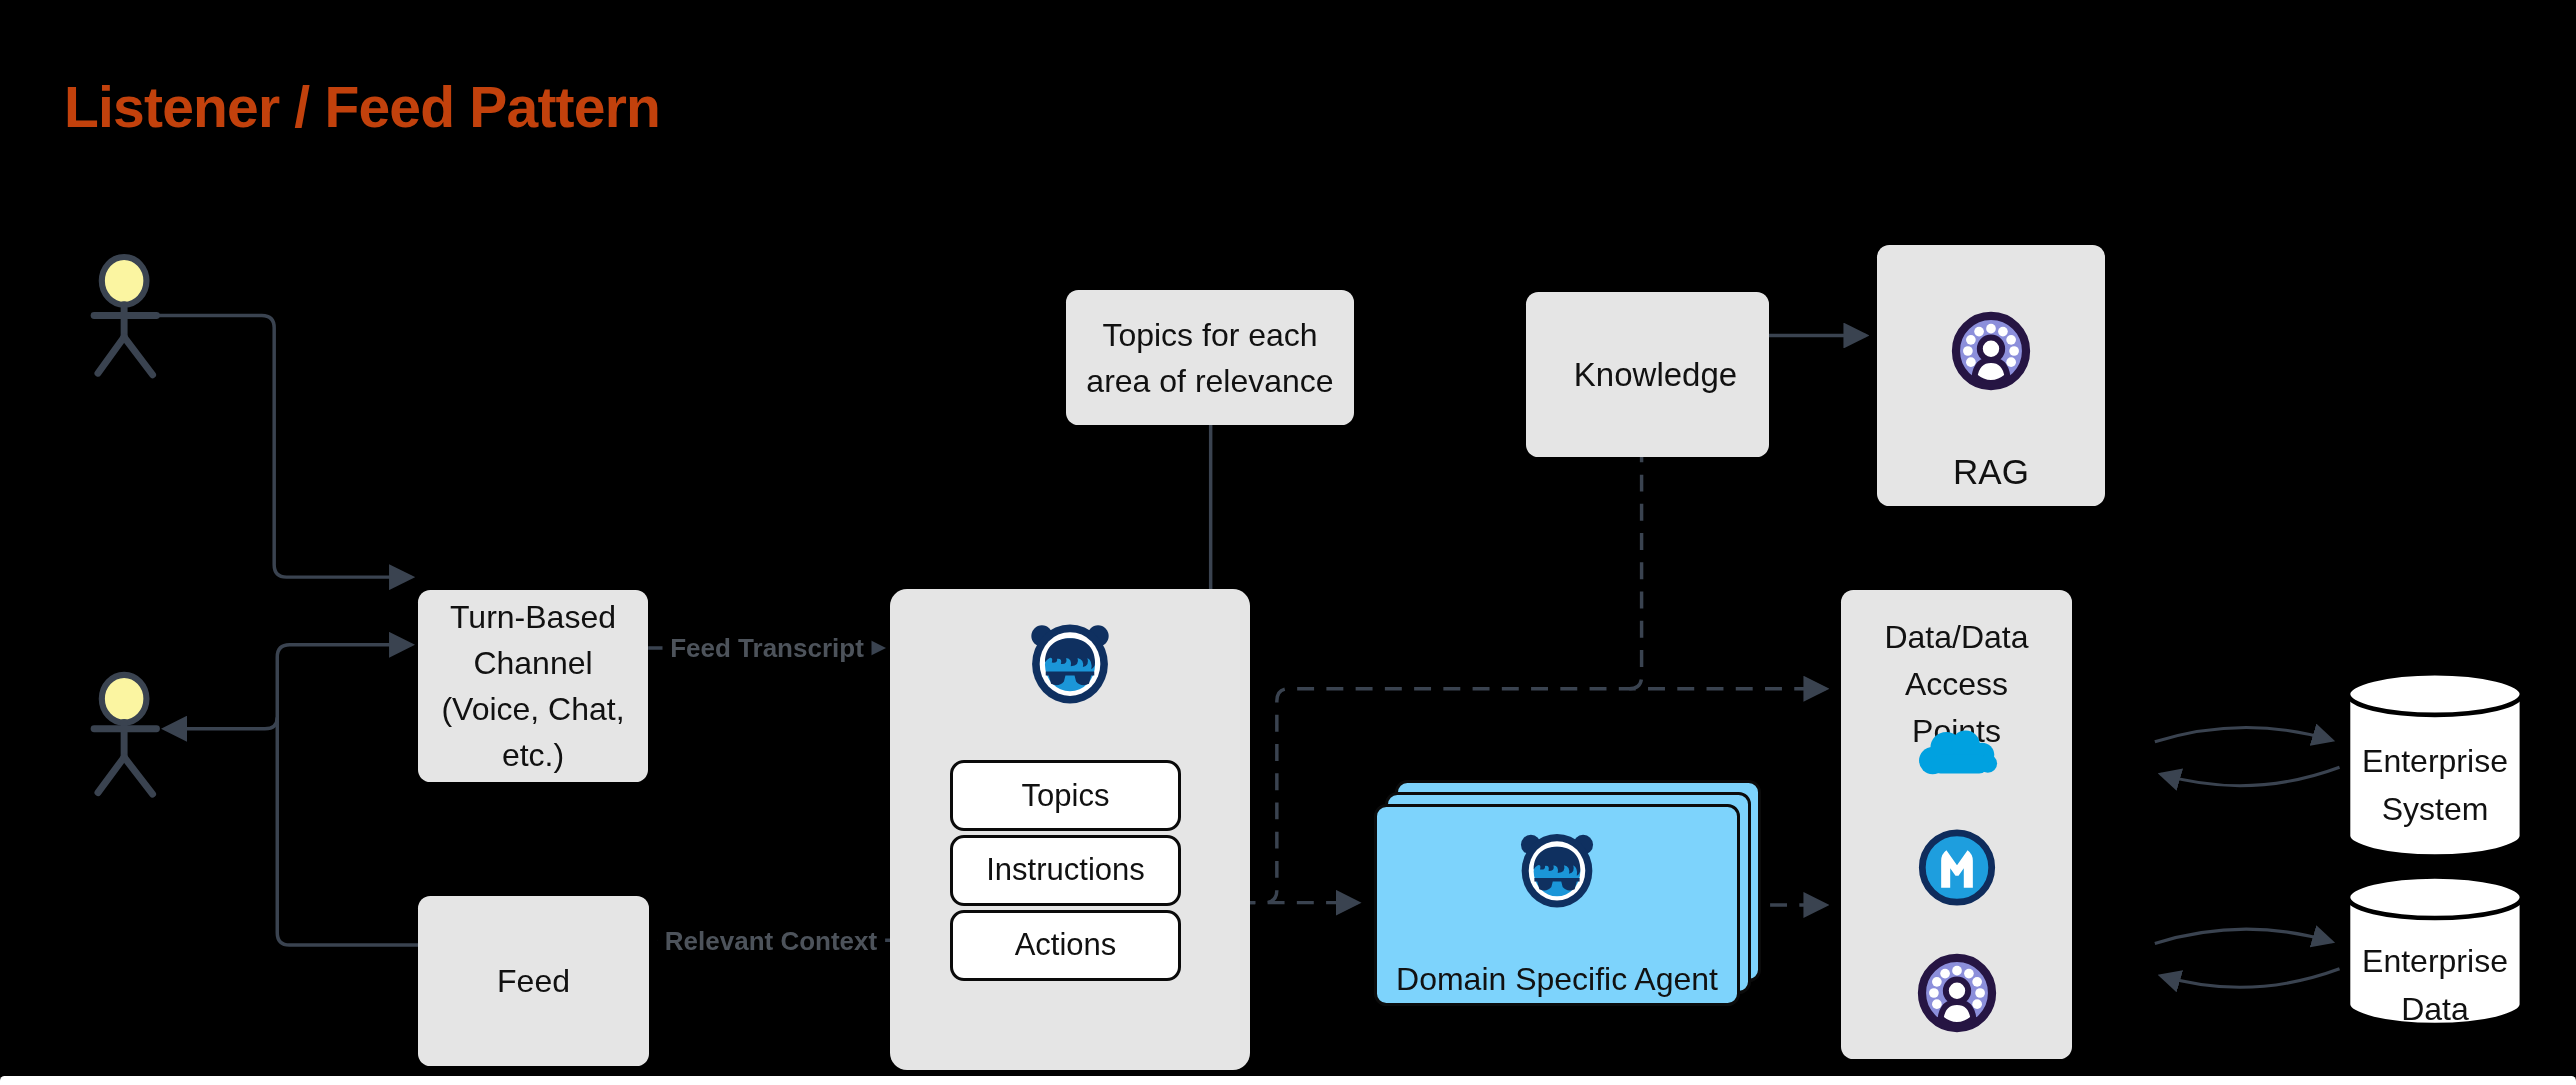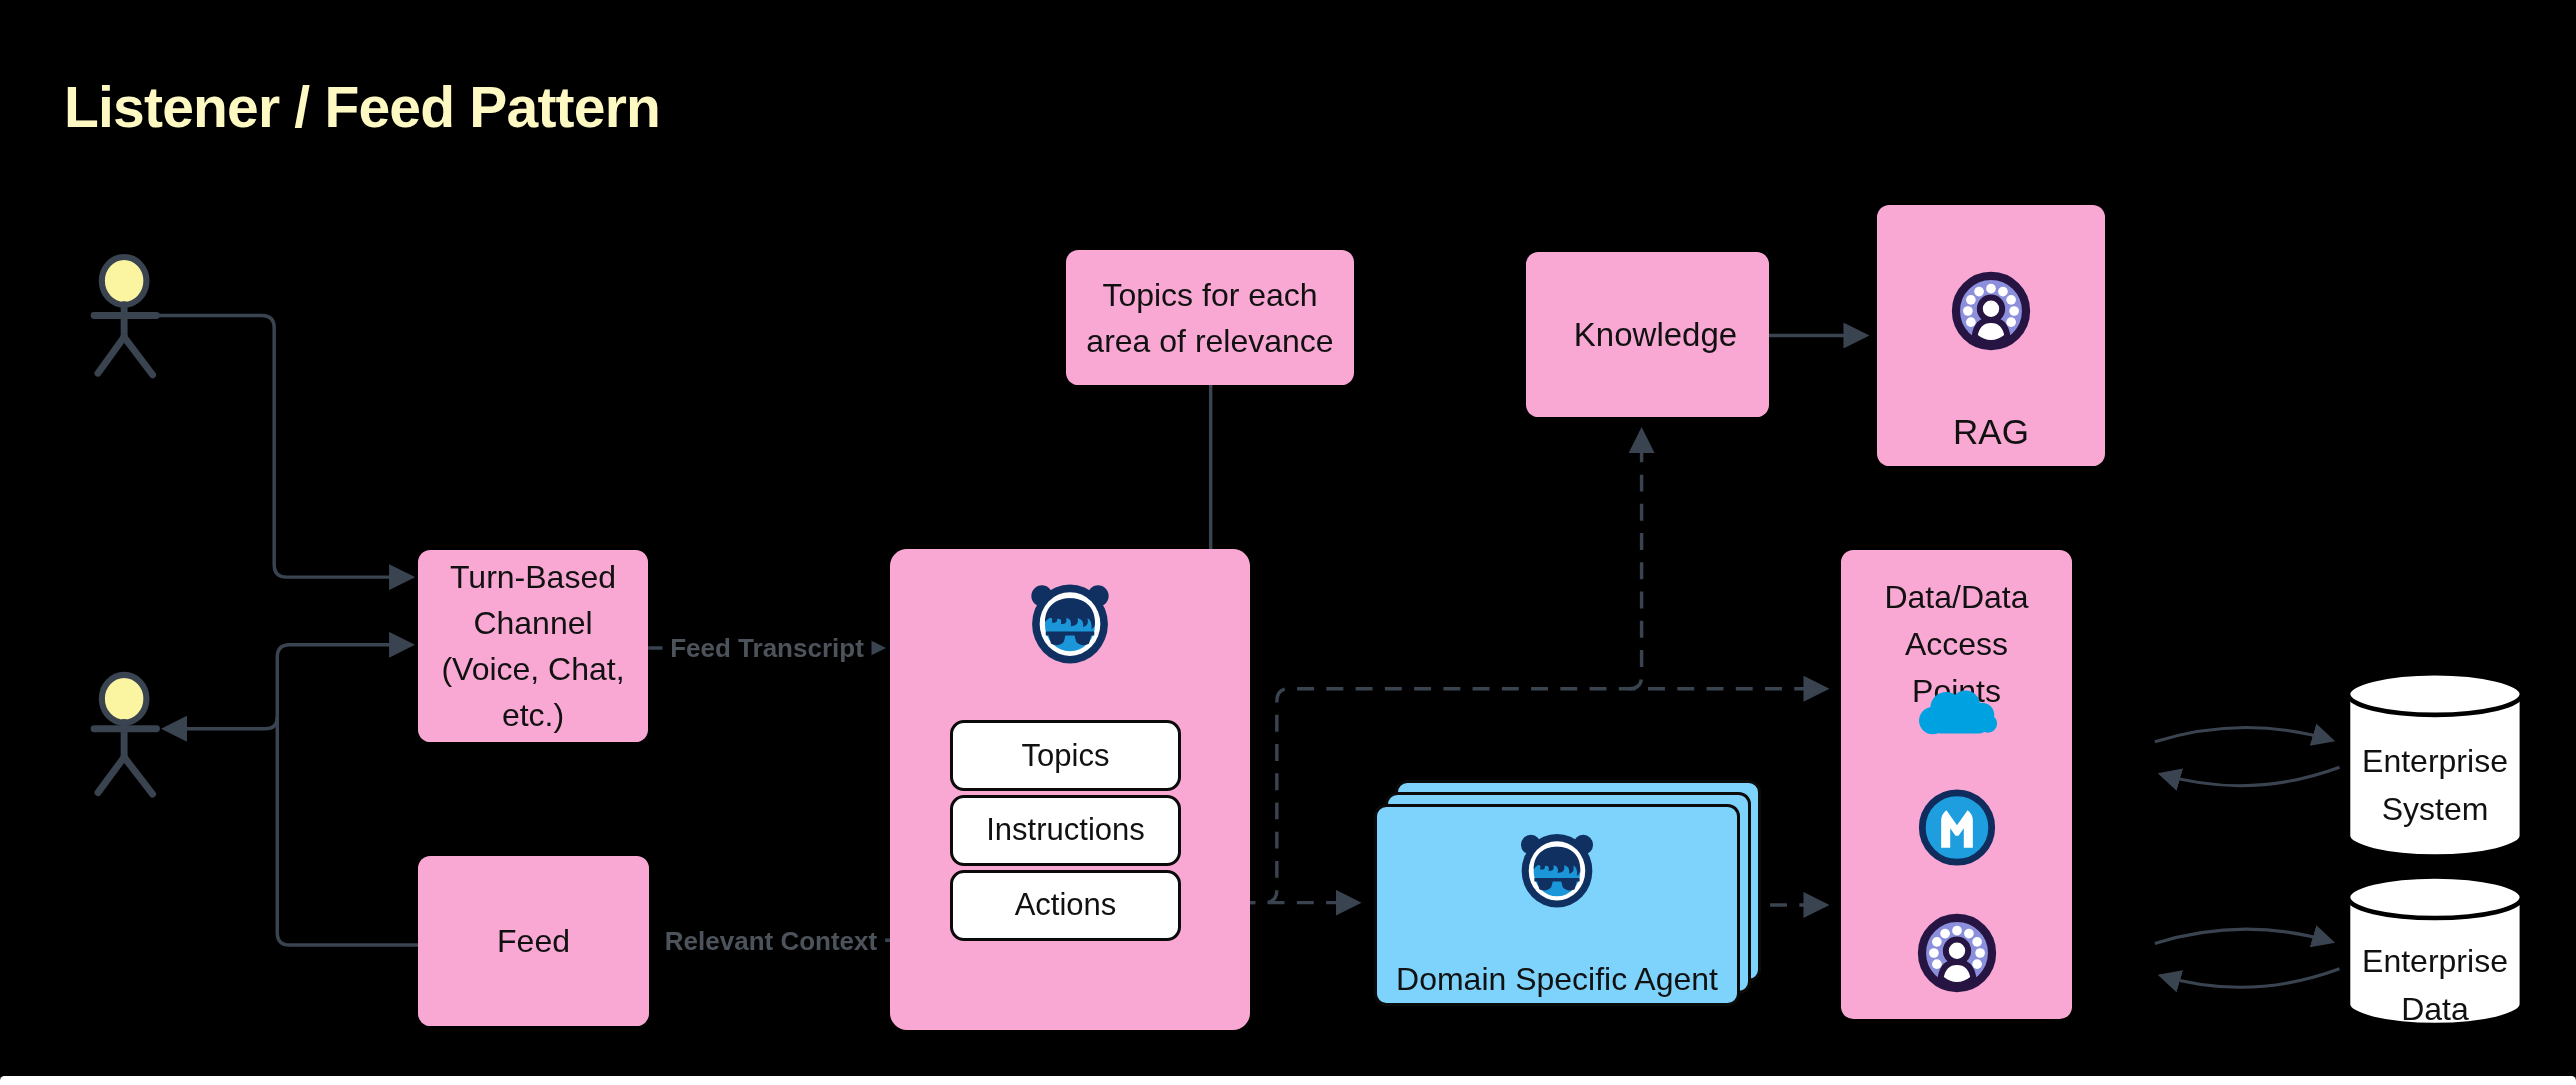--- a/index.html
+++ b/index.html
@@ -2,26 +2,26 @@
 <html style="font-size:12.3px"><head>
 <meta charset="utf-8">
 <style>
   html,body{margin:0;padding:0;background:#000;}
   #canvas{
     position:relative;width:2576px;height:1085px;background:#000;overflow:hidden;
     font-family:"Liberation Sans", sans-serif;
   }
   #wires{position:absolute;left:0;top:0;width:2576px;height:1085px;}
   .node{
-    position:absolute;background:#f9a8d4;border-radius:12.3px;color:#111;
+    position:absolute;background:#e5e5e5;border-radius:12.3px;color:#111;
     display:flex;flex-direction:column;align-items:center;justify-content:center;
-    text-align:center;font-size:32px;line-height:46px;
+    text-align:center;font-size:32px;line-height:46px;margin-top:40px;
   }
   #page-title{
-    position:absolute;left:64px;top:74px;color:#fef9c3;
+    position:absolute;left:64px;top:74px;color:#c2410c;
     font-size:57px;font-weight:700;letter-spacing:-0.8px;white-space:nowrap;
   }
   .edge-label{
     position:absolute;transform:translate(-50%,-50%);background:#000;
     color:#4D535B;font-size:26px;font-weight:700;padding:1.5px 7.7px;white-space:nowrap;
   }
   #agent-box{border-radius:17px;justify-content:flex-start;}
   .subboxes{position:absolute;left:60px;top:171px;width:231px;}
   .subbox{
     box-sizing:border-box;width:231px;height:71px;margin-bottom:3.8px;

